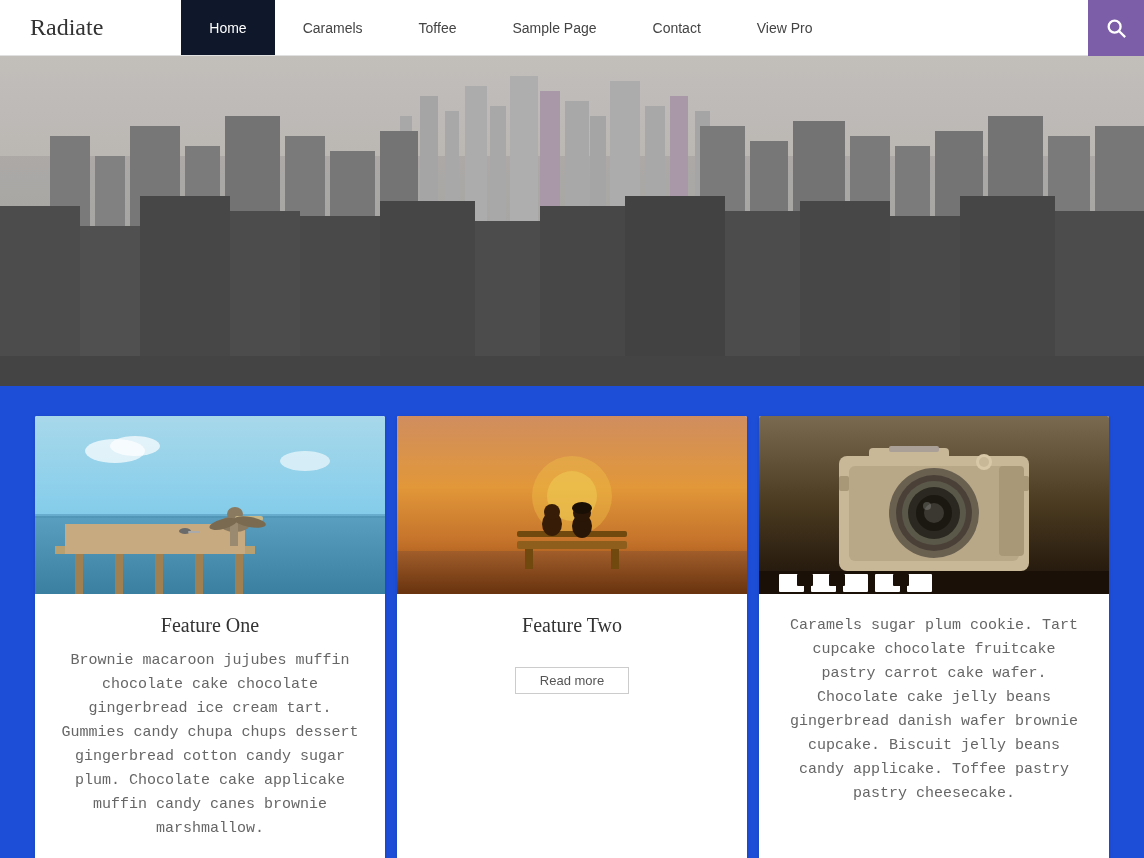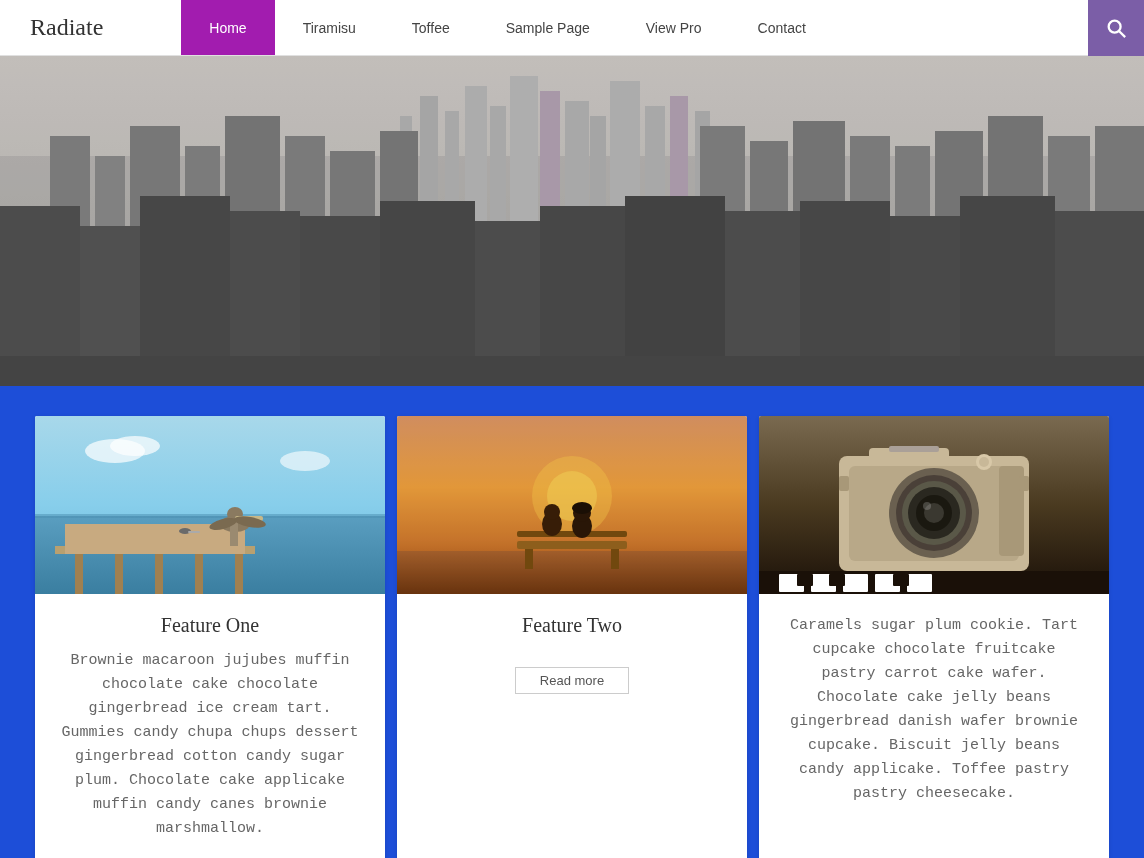--- a/index.html
+++ b/index.html
@@ -32,21 +32,21 @@
       align-items: center;
       padding: 0 28px;
       height: 100%;
       font-size: 14px;
       color: #444;
       cursor: pointer;
       text-decoration: none;
       font-family: Arial, sans-serif;
     }
     .nav-item.active {
-      background: #a21caf;
+      background: #0f172a;
       color: #fff;
     }
     .search-icon-btn {
       width: 56px;
       height: 56px;
       background: #7b5ea7;
       display: flex;
       align-items: center;
       justify-content: center;
       cursor: pointer;
@@ -132,25 +132,25 @@
       align-self: center;
     }
   </style>
 </head>
 <body>
 
 <header class="header">
   <div class="logo">Radiate</div>
   <nav>
     <a class="nav-item active">Home</a>
-    <a class="nav-item">Tiramisu</a>
+    <a class="nav-item">Caramels</a>
     <a class="nav-item">Toffee</a>
     <a class="nav-item">Sample Page</a>
+    <a class="nav-item">Contact</a>
     <a class="nav-item">View Pro</a>
-    <a class="nav-item">Contact</a>
   </nav>
   <div class="search-icon-btn">
     <svg viewBox="0 0 24 24">
       <circle cx="10.5" cy="10.5" r="6.5"></circle>
       <line x1="15.5" y1="15.5" x2="22" y2="22"></line>
     </svg>
   </div>
 </header>
 
 <div class="hero">

